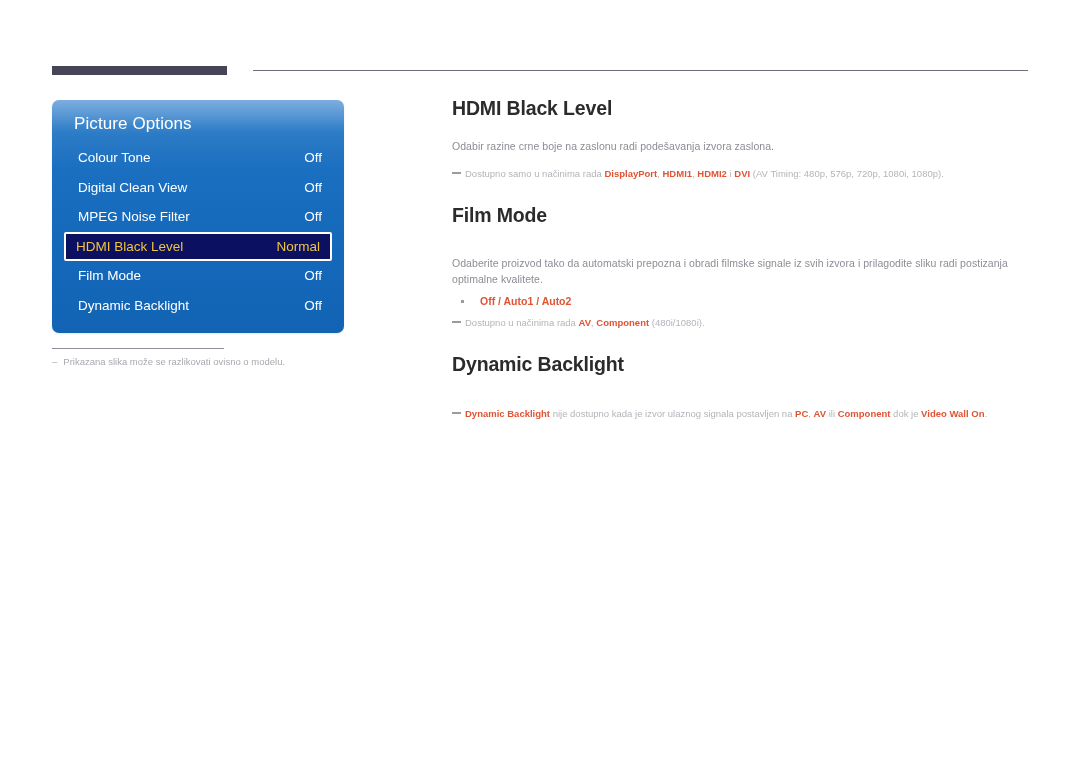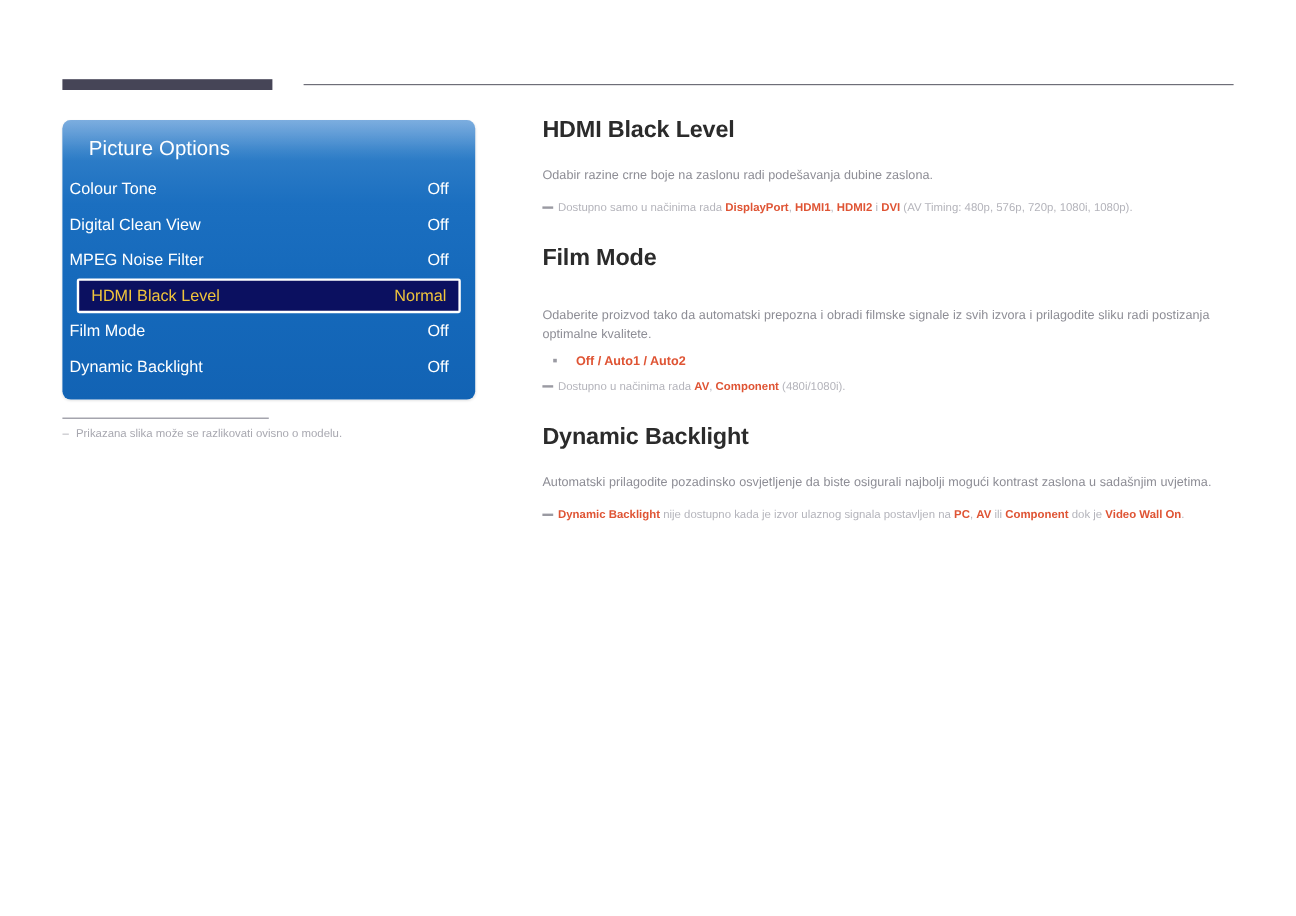--- a/index.html
+++ b/index.html
@@ -20,21 +20,21 @@
   }
   .rule-thin {
     position: absolute; left: 253px; top: 70px;
     width: 775px; height: 1px;
     background: #6e6e78;
   }
 
   
   .osd-panel {
     position: absolute; left: 52px; top: 100px;
-    width: 344px; height: 233px;
+    width: 292px; height: 233px;
     border-radius: 7px;
     background:
       linear-gradient(180deg, #4f91d4 0%, #2f7ec8 11%, #1b6fc0 30%, #1569bb 60%, #1263b4 100%);
     box-shadow: 0 1px 2px rgba(0,0,0,0.10);
     overflow: hidden;
   }
   .osd-panel::after{
     content:"";
     position:absolute; left:0; top:0; width:100%; height:34px;
     background: linear-gradient(180deg, rgba(255,255,255,0.26), rgba(255,255,255,0.0));
@@ -44,21 +44,21 @@
     position: absolute; left: 22px; top: 14px;
     font-size: 17px; color: #ffffff; font-weight: 400;
     letter-spacing: 0.1px;
     z-index: 2;
   }
   .osd-rows { position: absolute; left: 0; top: 43px; width: 100%; z-index: 2; }
   .osd-row {
     position: relative;
     height: 29.5px;
     display: flex; align-items: center; justify-content: space-between;
-    padding: 0 22px 0 6px;
+    padding: 0 22px 0 26px;
     font-size: 13.5px;
     color: #ffffff;
   }
   .osd-row .lbl { white-space: nowrap; }
   .osd-row .val { white-space: nowrap; }
 
   .osd-row.selected {
     margin: 0 12px;
     padding: 0 10px;
     height: 29.5px;
@@ -177,21 +177,21 @@
   <div class="fn-line">
     <span class="fn-dash">–</span>
     <span>Prikazana slika može se razlikovati ovisno o modelu.</span>
   </div>
 
   <div class="content">
 
     <div class="sec">
       <h2 class="sec-title">HDMI Black Level</h2>
       <div class="sp-18"></div>
-      <p class="body">Odabir razine crne boje na zaslonu radi podešavanja dubine zaslona.</p>
+      <p class="body">Odabir razine crne boje na zaslonu radi podešavanja izvora zaslona.</p>
       <div class="sp-6"></div>
       <div class="sp-6"></div>
       <div class="note-line">
         <span class="note-dash"></span>
         <span><span class="plain">Dostupno samo u načinima rada </span><span class="accent">DisplayPort</span><span class="plain">, </span><span class="accent">HDMI1</span><span class="plain">, </span><span class="accent">HDMI2</span><span class="plain"> i </span><span class="accent">DVI</span><span class="plain"> (AV Timing: 480p, 576p, 720p, 1080i, 1080p).</span></span>
       </div>
     </div>
 
     <div class="sp-22"></div>
 
@@ -210,21 +210,20 @@
         <span class="note-dash"></span>
         <span><span class="plain">Dostupno u načinima rada </span><span class="accent">AV</span><span class="plain">, </span><span class="accent">Component</span><span class="plain"> (480i/1080i).</span></span>
       </div>
     </div>
 
     <div class="sp-22"></div>
 
     <div class="sec">
       <h2 class="sec-title">Dynamic Backlight</h2>
       <div class="sp-18"></div>
-      <p class="body">Automatski prilagodite pozadinsko osvjetljenje da biste osigurali najbolji mogući kontrast zaslona u sadašnjim uvjetima.</p>
       <div class="sp-6"></div>
       <div class="sp-6"></div>
       <div class="note-line">
         <span class="note-dash"></span>
         <span><span class="accent">Dynamic Backlight</span><span class="plain"> nije dostupno kada je izvor ulaznog signala postavljen na </span><span class="accent">PC</span><span class="plain">, </span><span class="accent">AV</span><span class="plain"> ili </span><span class="accent">Component</span><span class="plain"> dok je </span><span class="accent">Video Wall On</span><span class="plain">.</span></span>
       </div>
     </div>
 
   </div>
 </div>

